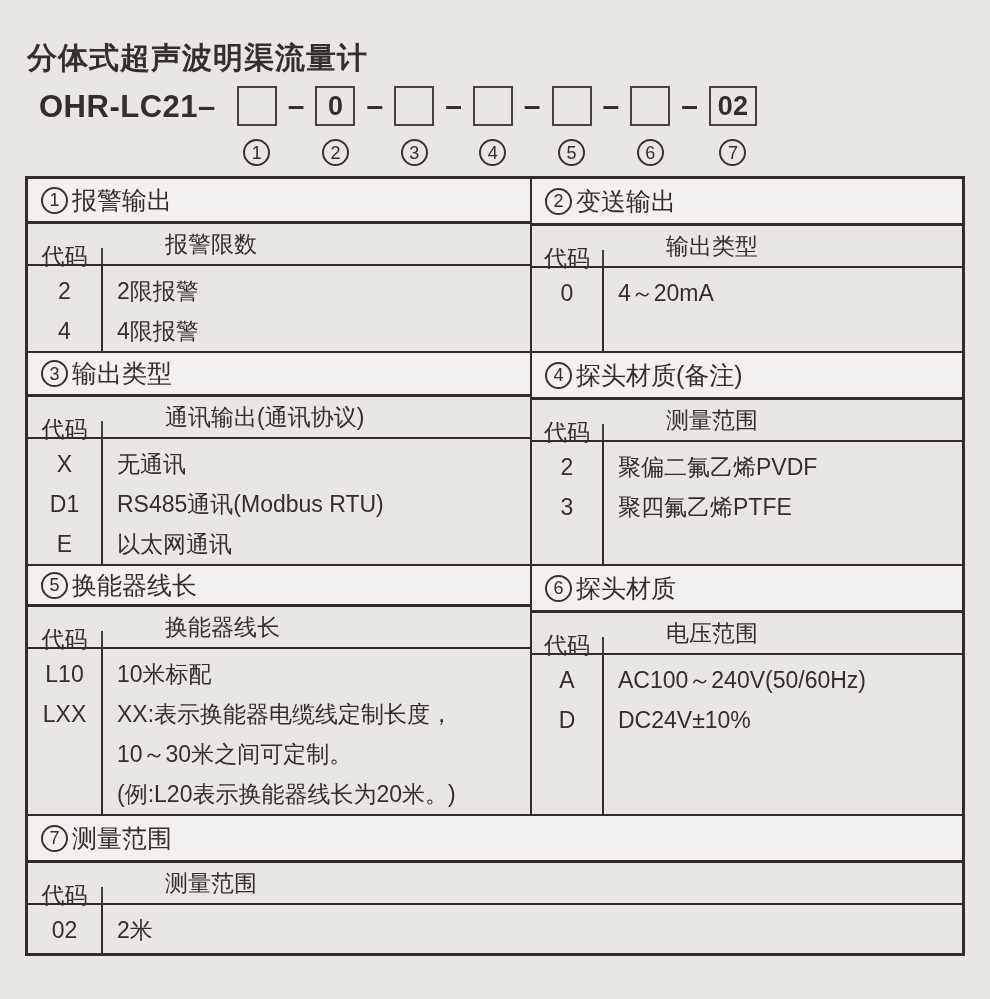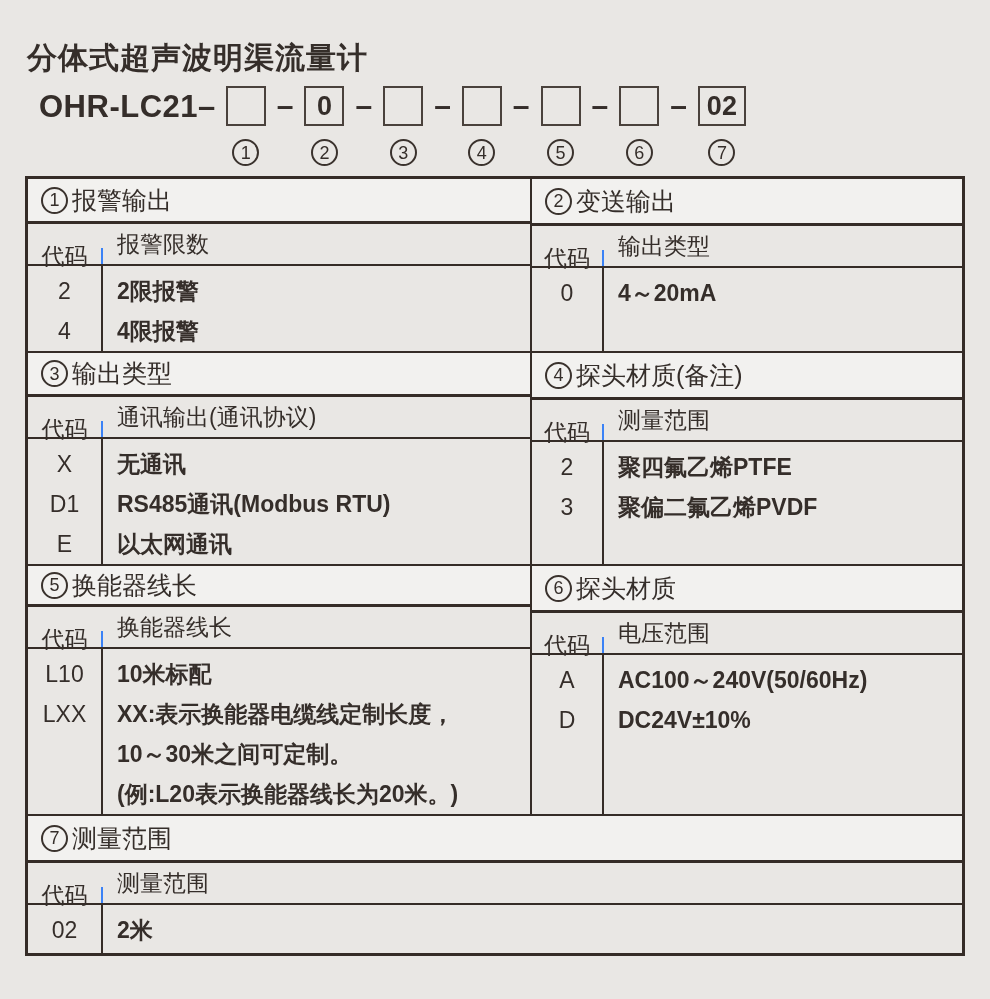--- a/index.html
+++ b/index.html
@@ -12,21 +12,21 @@
   .page-title{
     position:absolute;left:27px;top:38px;
     font-size:30px;font-weight:bold;letter-spacing:1px;
   }
   .model-line{
     position:absolute;left:39px;top:86px;
     display:flex;align-items:flex-start;
   }
   .model-prefix{
     font-size:31px;font-weight:bold;line-height:42px;letter-spacing:0.5px;
-    margin-right:10px;
+    margin-right:21px;
   }
   .seg{display:flex;flex-direction:column;align-items:center;}
   .code-box{
     box-sizing:border-box;width:40px;height:40px;
     border:2px solid #4a423c;
     display:flex;align-items:center;justify-content:center;
     font-size:27px;font-weight:bold;
   }
   .code-box.wide{width:48px;}
   .seg-dash{
@@ -61,37 +61,37 @@
     font-size:25px;
   }
   .sec-header .circ-num{margin-right:4px;flex:0 0 auto;}
   .colhdr{
     box-sizing:border-box;height:42px;
     border-bottom:2px solid #352c27;
     display:flex;align-items:stretch;font-size:23px;
   }
   .code-col{
     box-sizing:border-box;width:75px;flex:0 0 auto;
-    border-right:2px solid #3b82f6;
+    border-right:2px solid #404040;
     display:flex;align-items:center;justify-content:center;margin-top:24px;
   }
   .section.right .code-col{width:72px;}
   .desc-col{
-    flex:1;display:flex;align-items:center;padding-left:14px;
+    flex:1;display:flex;align-items:center;padding-left:14px;margin-left:48px;
   }
   .data{flex:1;display:flex;align-items:stretch;font-size:23px;}
   .data .codes{
     box-sizing:border-box;width:75px;flex:0 0 auto;
     border-right:2px solid #352c27;
     padding-top:5px;text-align:center;
   }
   .section.right .data .codes{width:72px;}
   .data .codes div{line-height:40px;}
   .data .descs{flex:1;padding:5px 0 0 14px;}
-  .data .descs div{line-height:40px;white-space:nowrap;font-weight:bold;}
+  .data .descs div{line-height:40px;white-space:nowrap;}
 </style>
 </head>
 <body>
 
 <div class="page-title">分体式超声波明渠流量计</div>
 
 <div class="model-line">
   <span class="model-prefix">OHR-LC21–</span>
   <div class="seg">
     <div class="code-box"></div>
@@ -203,22 +203,22 @@
       <div class="colhdr">
         <div class="code-col">代码</div>
         <div class="desc-col">测量范围</div>
       </div>
       <div class="data">
         <div class="codes">
           <div>2</div>
           <div>3</div>
         </div>
         <div class="descs">
+          <div>聚偏二氟乙烯PVDF</div>
           <div>聚四氟乙烯PTFE</div>
-          <div>聚偏二氟乙烯PVDF</div>
         </div>
       </div>
     </div>
   </div>
 
   <div class="block" style="height:250px;">
     <div class="section left">
       <div class="sec-header">
         <span class="circ-num">5</span>
         <span>换能器线长</span>

